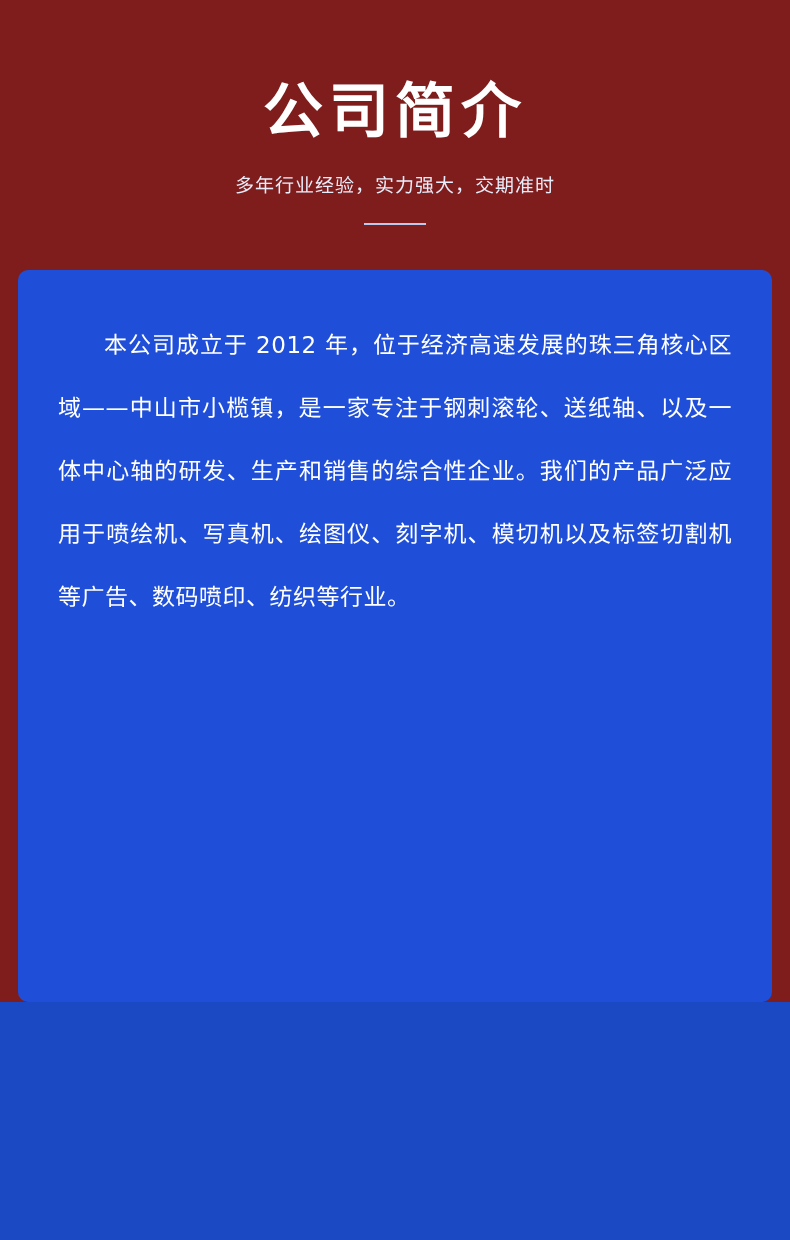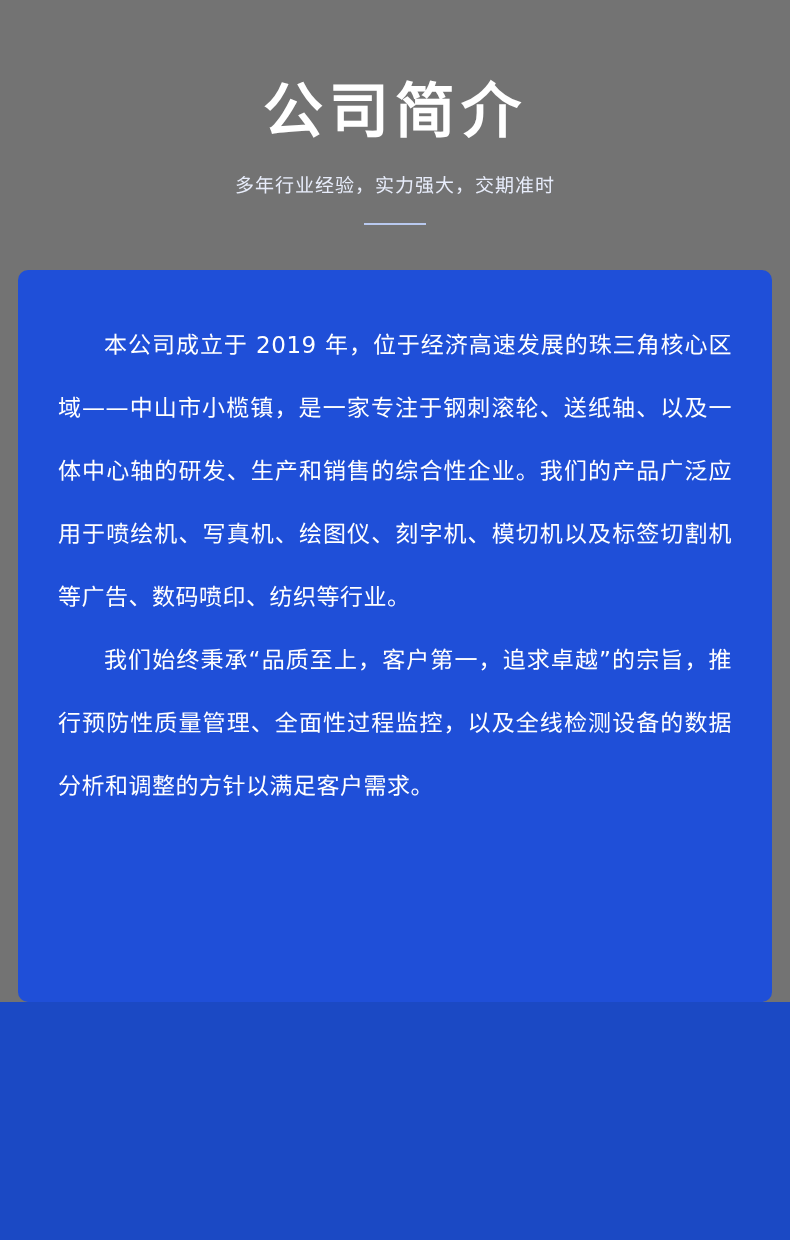--- a/index.html
+++ b/index.html
@@ -10,21 +10,21 @@
     width: 790px;
     height: 1240px;
     background: #1b49c4;
     font-family: "Liberation Sans", "DejaVu Sans", sans-serif;
     overflow: hidden;
   }
   .page {
     position: relative;
     width: 790px;
     height: 1240px;
-    background: #737373;
+    background: #7f1d1d;
     box-sizing: border-box;
   }
 
   
   .header {
     padding-top: 78px;
     text-align: center;
   }
   .header-title {
     font-size: 60px;
@@ -93,19 +93,18 @@
 
 <div class="page">
 
   <div class="header">
     <h1 class="header-title">公司简介</h1>
     <div class="header-subtitle">多年行业经验，实力强大，交期准时</div>
     <div class="header-rule"></div>
   </div>
 
   <div class="content-card">
-    <p class="paragraph">本公司成立于 2019 年，位于经济高速发展的珠三角核心区域——中山市小榄镇，是一家专注于钢刺滚轮、送纸轴、以及一体中心轴的研发、生产和销售的综合性企业。我们的产品广泛应用于喷绘机、写真机、绘图仪、刻字机、模切机以及标签切割机等广告、数码喷印、纺织等行业。</p>
-    <p class="paragraph">我们始终秉承“品质至上，客户第一，追求卓越”的宗旨，推行预防性质量管理、全面性过程监控，以及全线检测设备的数据分析和调整的方针以满足客户需求。</p>
+    <p class="paragraph">本公司成立于 2012 年，位于经济高速发展的珠三角核心区域——中山市小榄镇，是一家专注于钢刺滚轮、送纸轴、以及一体中心轴的研发、生产和销售的综合性企业。我们的产品广泛应用于喷绘机、写真机、绘图仪、刻字机、模切机以及标签切割机等广告、数码喷印、纺织等行业。</p>
   </div>
 
   <div class="footer-space"></div>
 
 </div>
 
 </body></html>

